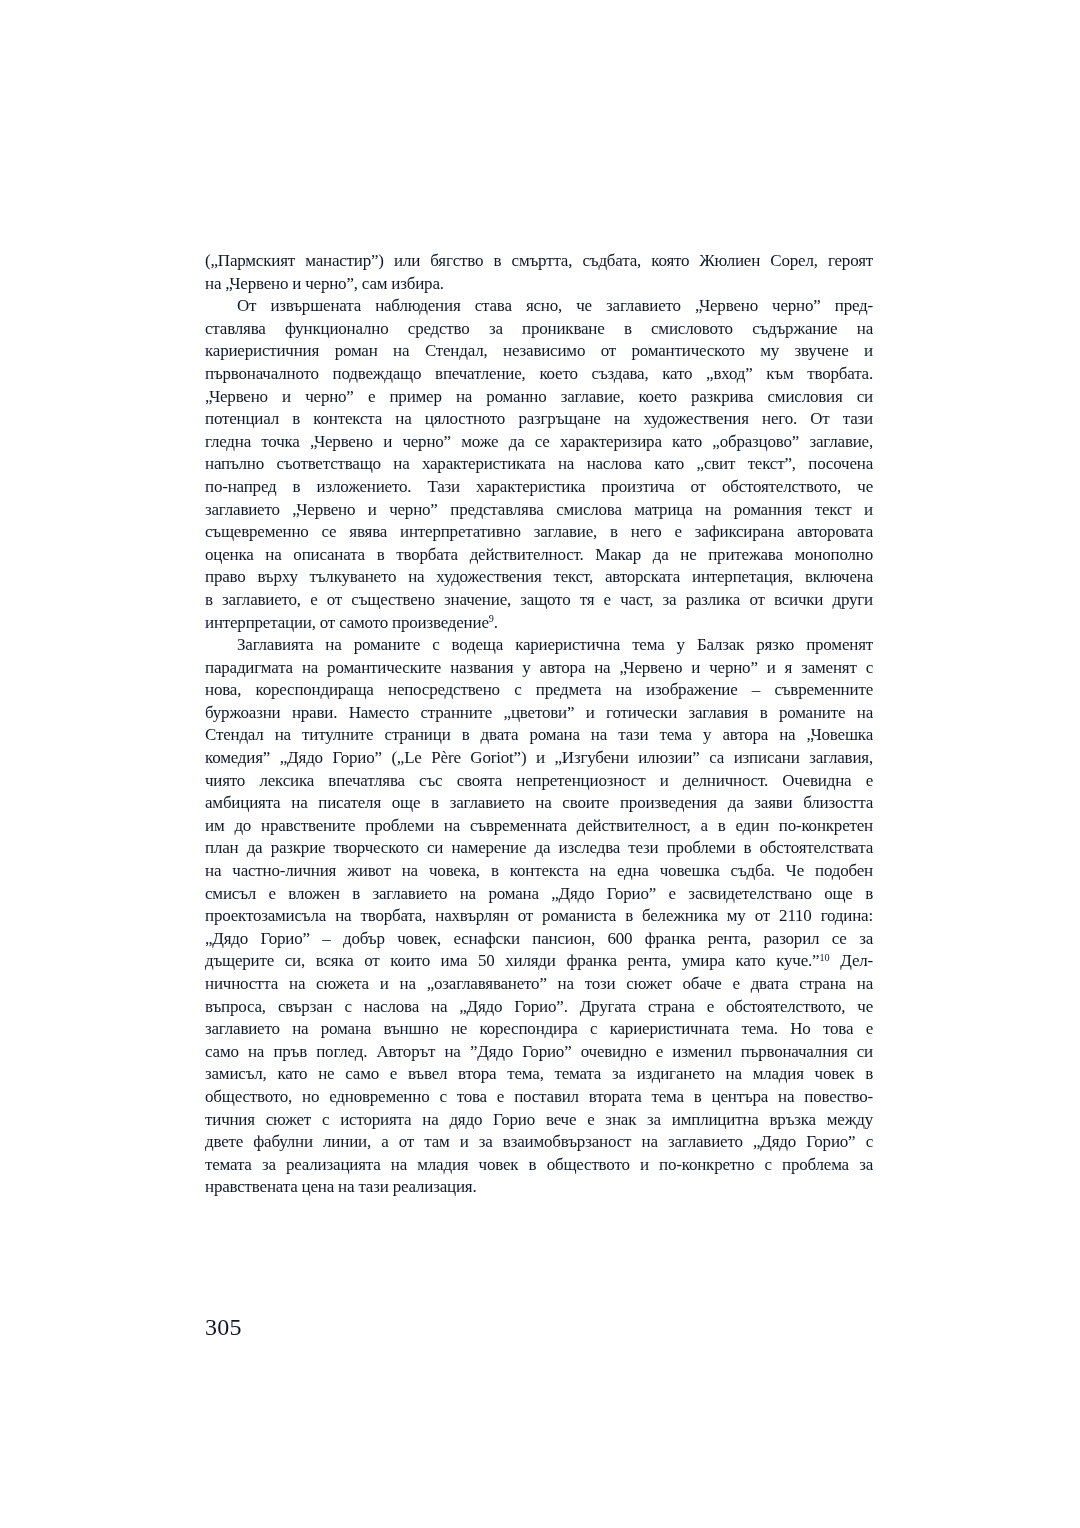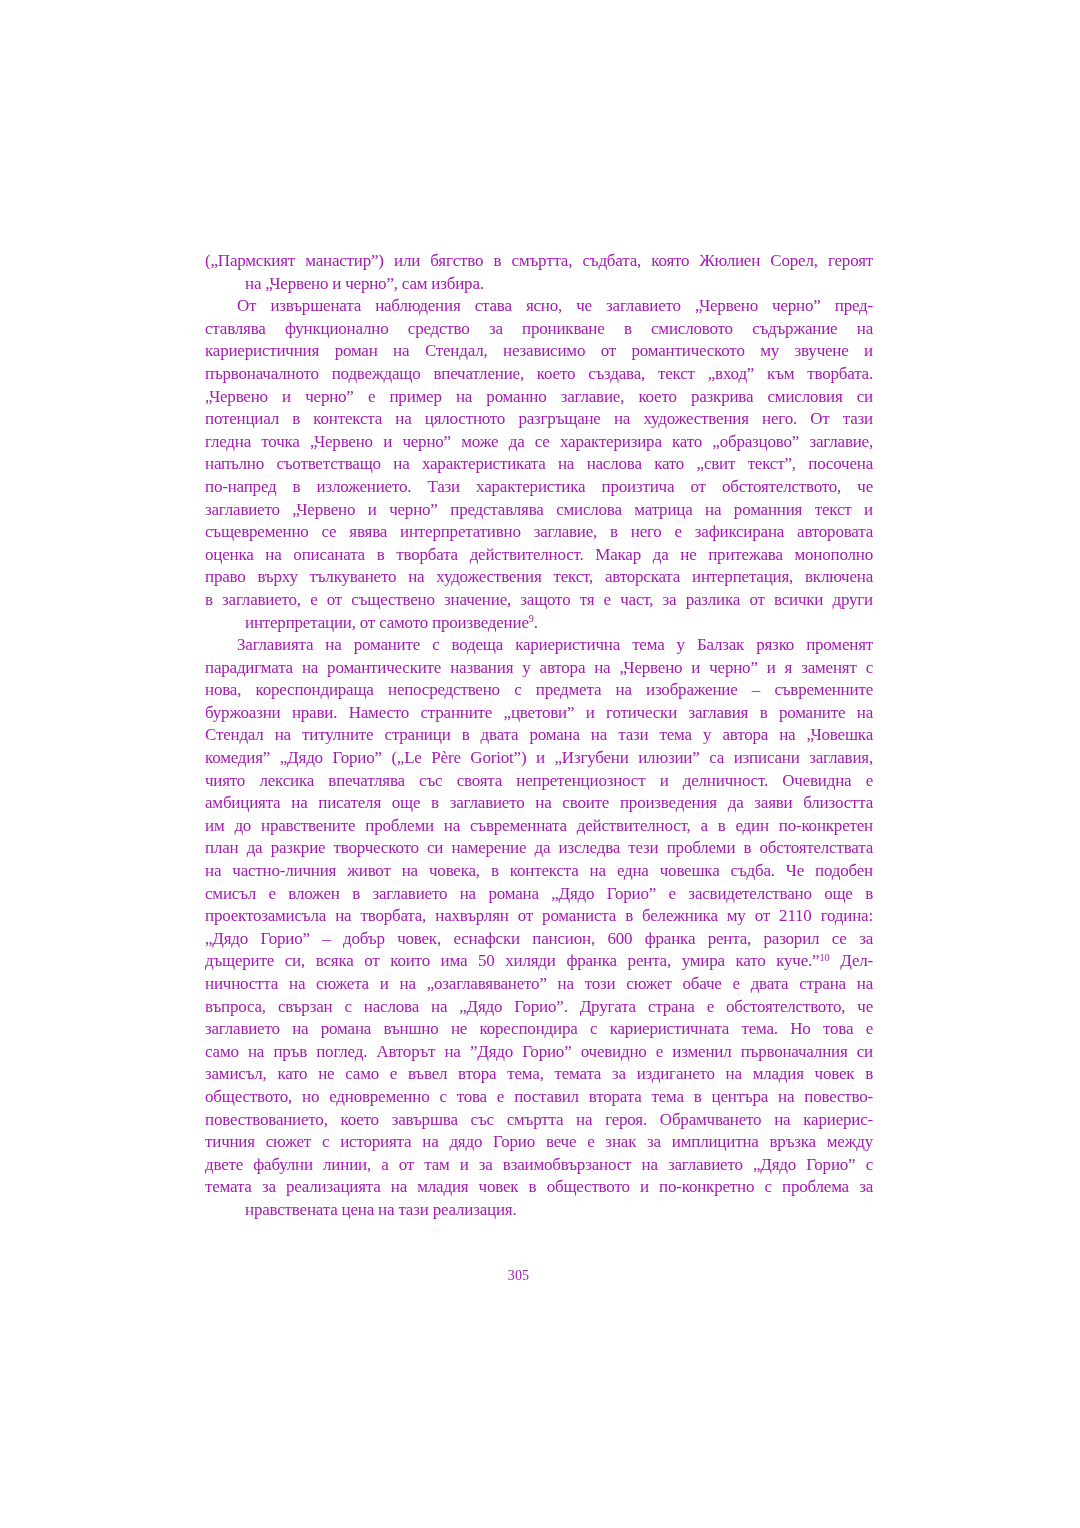--- a/index.html
+++ b/index.html
@@ -2,73 +2,73 @@
 <html lang="bg"><head>
 <meta charset="utf-8">
 <style>
   html, body { margin: 0; padding: 0; background: #e8e8e8; }
   .page {
     position: relative;
     width: 1080px;
     height: 1528px;
     background: #ffffff;
     font-family: "Liberation Serif", "DejaVu Serif", serif;
-    color: #a21caf;
+    color: #0f172a;
     overflow: hidden;
   }
   .text-block {
     position: absolute;
     left: 205px;
     top: 250px;
     width: 668px;
     font-size: 17px;
     line-height: 22.6px;
     letter-spacing: -0.2px;
   }
   .para { margin: 0; padding: 0; }
   .line {
     height: 22.6px;
     text-align: justify;
     text-align-last: justify;
     overflow: visible;
   }
-  .para .line:last-child { text-align-last: left; margin-left: 40px; }
+  .para .line:last-child { text-align-last: left; }
   .para.indent .line:first-child { text-indent: 32px; }
   sup {
     font-size: 60%;
     line-height: 0;
     vertical-align: baseline;
     position: relative;
     top: -0.5em;
     letter-spacing: 0;
   }
   .folio {
     position: absolute;
     left: 205px;
-    top: 1268px;
+    top: 1314px;
     width: 627px;
-    text-align: center;
-    font-size: 14px;
+    text-align: left;
+    font-size: 24px;
     letter-spacing: 0.2px;
   }
 </style>
 </head>
 <body>
 
 <div class="page">
   <div class="text-block">
       <div class="para">
         <div class="line" style="">(„Пармският манастир”) или бягство в смъртта, съдбата, която Жюлиен Сорел, героят</div>
         <div class="line" style="">на „Червено и черно”, сам избира.</div>
       </div>
       <div class="para indent">
         <div class="line" style="">От извършената наблюдения става ясно, че заглавието „Червено черно” пред-</div>
         <div class="line" style="">ставлява функционално средство за проникване в смисловото съдържание на</div>
         <div class="line" style="">кариеристичния роман на Стендал, независимо от романтическото му звучене и</div>
-        <div class="line" style="">първоначалното подвеждащо впечатление, което създава, текст „вход” към творбата.</div>
+        <div class="line" style="">първоначалното подвеждащо впечатление, което създава, като „вход” към творбата.</div>
         <div class="line" style="">„Червено и черно” е пример на романно заглавие, което разкрива смисловия си</div>
         <div class="line" style="">потенциал в контекста на цялостното разгръщане на художествения него. От тази</div>
         <div class="line" style="">гледна точка „Червено и черно” може да се характеризира като „образцово” заглавие,</div>
         <div class="line" style="">напълно съответстващо на характеристиката на наслова като „свит текст”, посочена</div>
         <div class="line" style="">по-напред в изложението. Тази характеристика произтича от обстоятелството, че</div>
         <div class="line" style="">заглавието „Червено и черно” представлява смислова матрица на романния текст и</div>
         <div class="line" style="">същевременно се явява интерпретативно заглавие, в него е зафиксирана авторовата</div>
         <div class="line" style="">оценка на описаната в творбата действителност. Макар да не притежава монополно</div>
         <div class="line" style="">право върху тълкуването на художествения текст, авторската интерпетация, включена</div>
         <div class="line" style="">в заглавието, е от съществено значение, защото тя е част, за разлика от всички други</div>
@@ -89,21 +89,20 @@
         <div class="line" style="">смисъл е вложен в заглавието на романа „Дядо Горио” е засвидетелствано още в</div>
         <div class="line" style="">проектозамисъла на творбата, нахвърлян от романиста в бележника му от 2110 година:</div>
         <div class="line" style="">„Дядо Горио” – добър човек, еснафски пансион, 600 франка рента, разорил се за</div>
         <div class="line" style="">дъщерите си, всяка от които има 50 хиляди франка рента, умира като куче.”<sup>10</sup> Дел-</div>
         <div class="line" style="">ничността на сюжета и на „озаглавяването” на този сюжет обаче е двата страна на</div>
         <div class="line" style="">въпроса, свързан с наслова на „Дядо Горио”. Другата страна е обстоятелството, че</div>
         <div class="line" style="">заглавието на романа външно не кореспондира с кариеристичната тема. Но това е</div>
         <div class="line" style="">само на пръв поглед. Авторът на ”Дядо Горио” очевидно е изменил първоначалния си</div>
         <div class="line" style="">замисъл, като не само е въвел втора тема, темата за издигането на младия човек в</div>
         <div class="line" style="">обществото, но едновременно с това е поставил втората тема в центъра на повество-</div>
-        <div class="line" style="">повествованието, което завършва със смъртта на героя. Обрамчването на кариерис-</div>
         <div class="line" style="">тичния сюжет с историята на дядо Горио вече е знак за имплицитна връзка между</div>
         <div class="line" style="">двете фабулни линии, а от там и за взаимобвързаност на заглавието „Дядо Горио” с</div>
         <div class="line" style="">темата за реализацията на младия човек в обществото и по-конкретно с проблема за</div>
         <div class="line" style="">нравствената цена на тази реализация.</div>
       </div>
     </div>
   <div class="folio">305</div>
 </div>
 
 </body></html>

